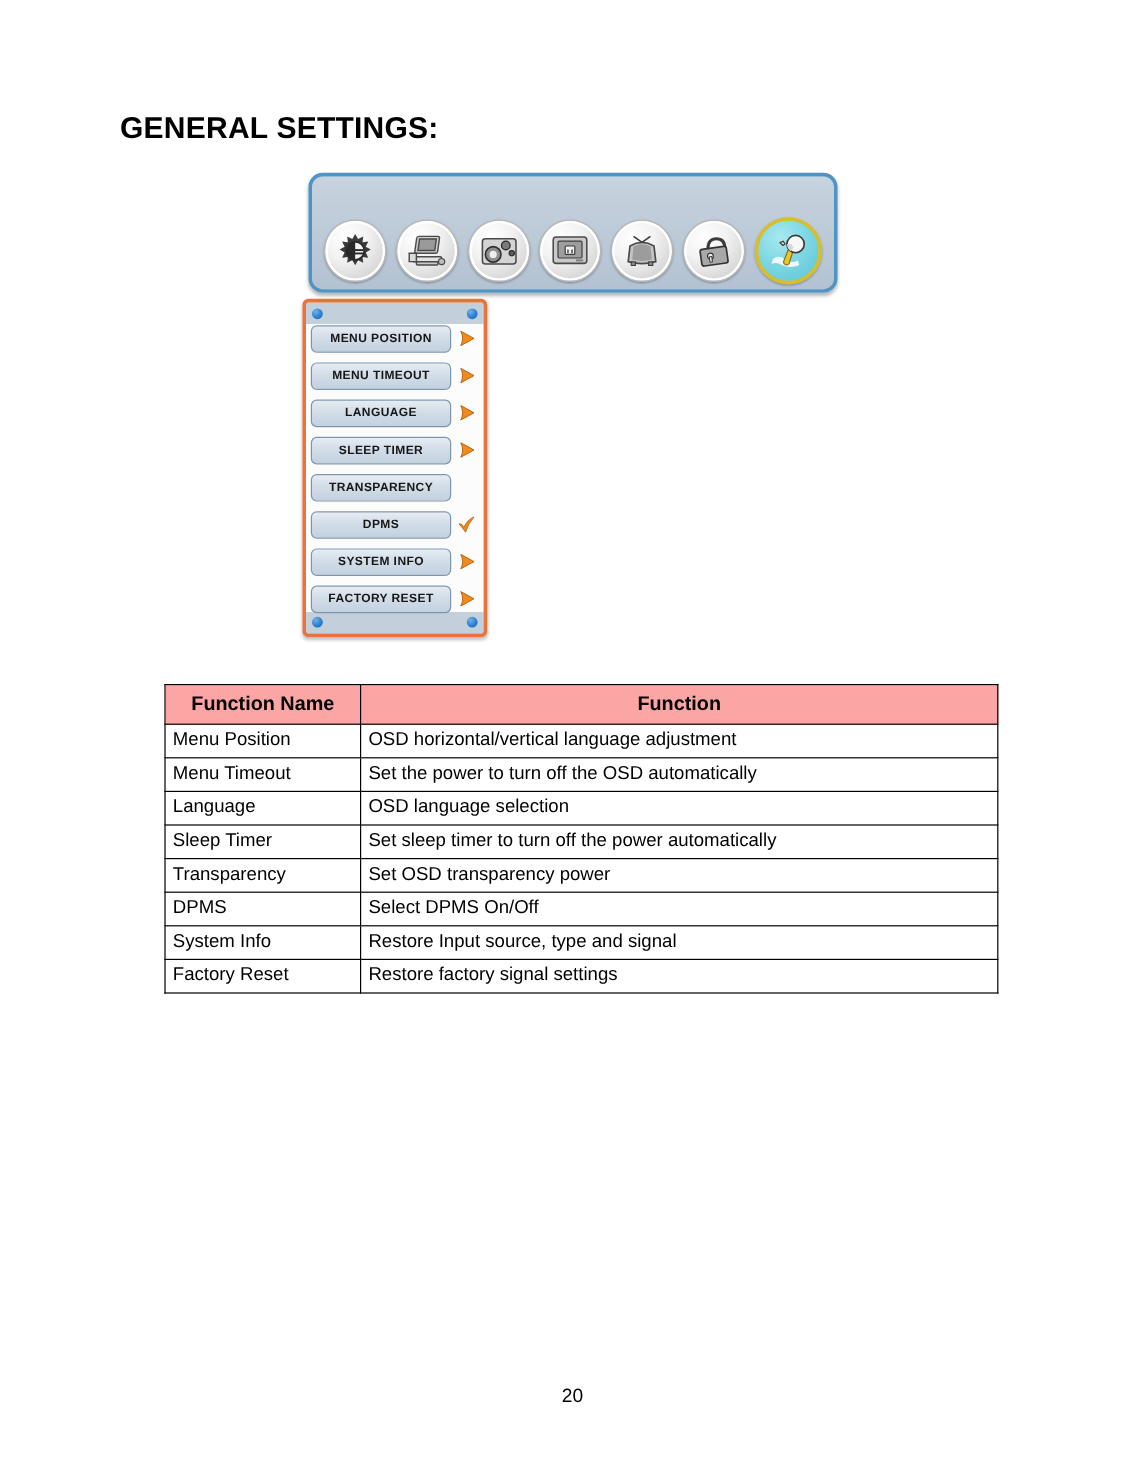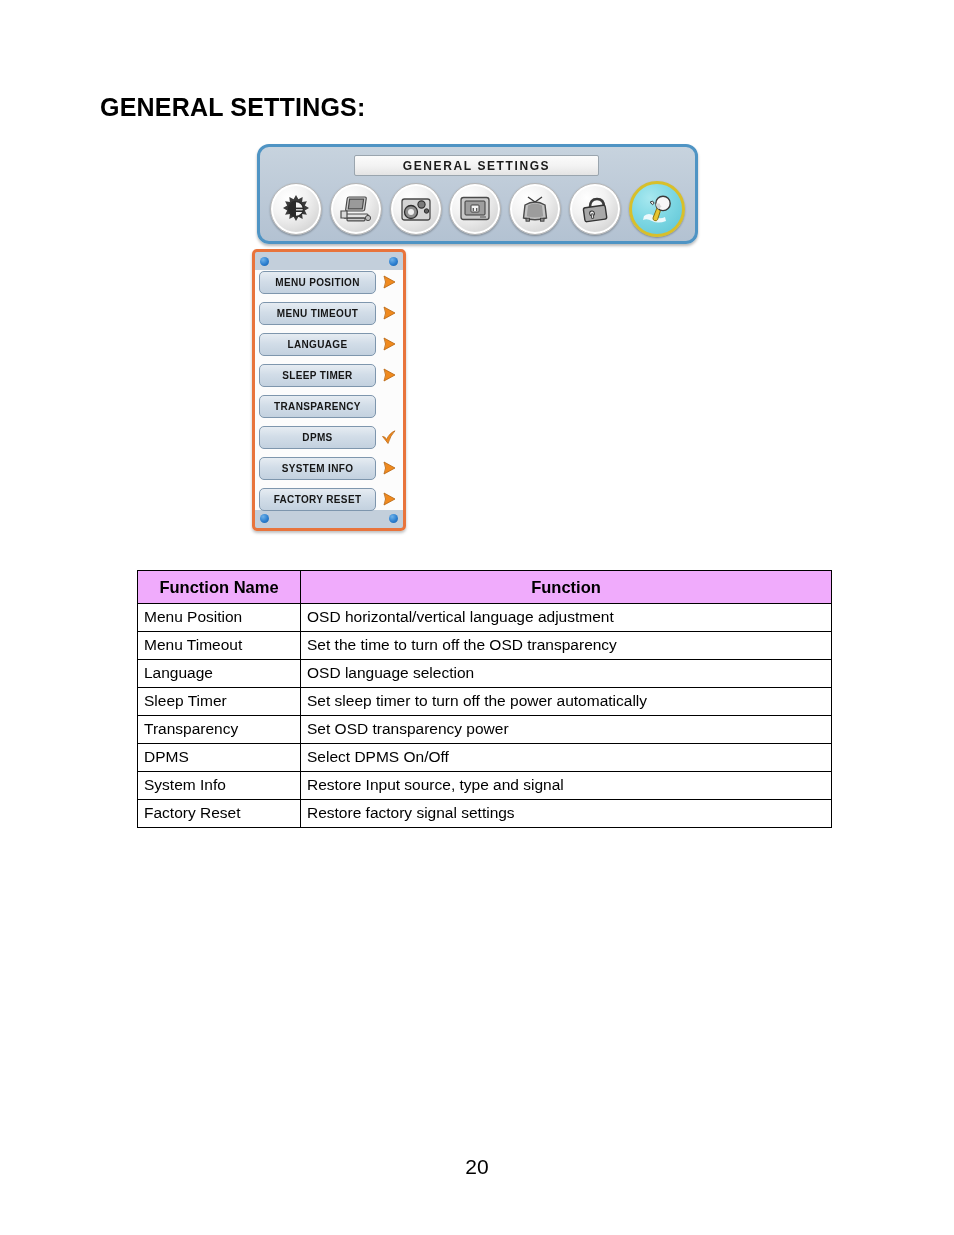--- a/index.html
+++ b/index.html
@@ -165,45 +165,44 @@
   .func-table th, .func-table td {
     border: 1px solid #000000;
     padding: 3px 6px;
     font-size: 15.5px;
     line-height: 1.35;
     color: #000;
     text-align: left;
     vertical-align: middle;
   }
   .func-table th {
-    background: #f0abfc;
+    background: #fca5a5;
     font-weight: bold;
     text-align: center;
     font-size: 16.5px;
     padding: 5px 6px;
   }
   .func-table col.c-name { width: 163px; }
 
   
   .page-number {
     position: absolute;
     left: 0; right: 0;
     top: 1155px;
     text-align: center;
-    font-size: 21px;
+    font-size: 16px;
     color: #000;
   }
 </style>
 </head>
 <body>
 
 <div class="page-heading">GENERAL SETTINGS:</div>
 
 <div class="osd-bar">
-  <div class="osd-title">GENERAL SETTINGS</div>
   <div class="osd-icons">
 
     <div class="osd-icon">
       <svg width="34" height="34" viewBox="0 0 34 34">
         <g fill="#3a3a3a">
           <path d="M17 3 l2.4 4.2 4.3-2.1 -0.6 4.8 4.8-0.6 -2.1 4.3 4.2 2.4 -4.2 2.4 2.1 4.3 -4.8-0.6 0.6 4.8 -4.3-2.1 -2.4 4.2 -2.4-4.2 -4.3 2.1 0.6-4.8 -4.8 0.6 2.1-4.3 -4.2-2.4 4.2-2.4 -2.1-4.3 4.8 0.6 -0.6-4.8 4.3 2.1z"></path>
         </g>
         <circle cx="17" cy="17" r="7.5" fill="#f4f4f4" stroke="#2a2a2a" stroke-width="1.4"></circle>
         <path d="M17 9.6 a7.4 7.4 0 0 0 0 14.8 z" fill="#2a2a2a"></path>
         <rect x="10" y="15.6" width="14" height="1.6" fill="#2a2a2a"></rect>
@@ -366,21 +365,21 @@
       <th>Function</th>
     </tr>
   </thead>
   <tbody>
     <tr>
       <td>Menu Position</td>
       <td>OSD horizontal/vertical language adjustment</td>
     </tr>
     <tr>
       <td>Menu Timeout</td>
-      <td>Set the time to turn off the OSD transparency</td>
+      <td>Set the power to turn off the OSD automatically</td>
     </tr>
     <tr>
       <td>Language</td>
       <td>OSD language selection</td>
     </tr>
     <tr>
       <td>Sleep Timer</td>
       <td>Set sleep timer to turn off the power automatically</td>
     </tr>
     <tr>

